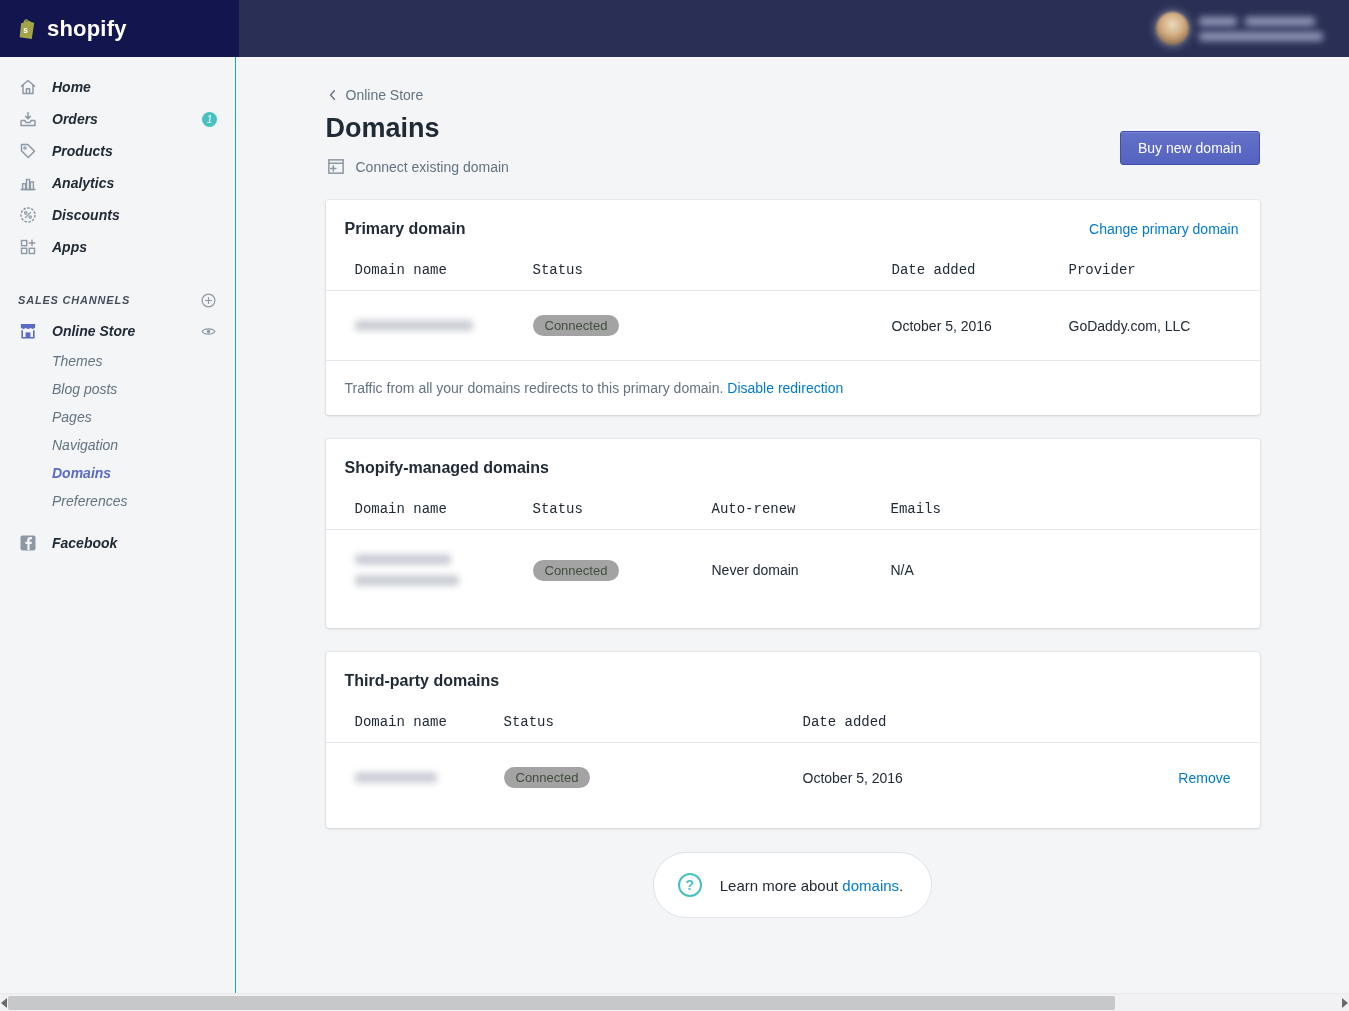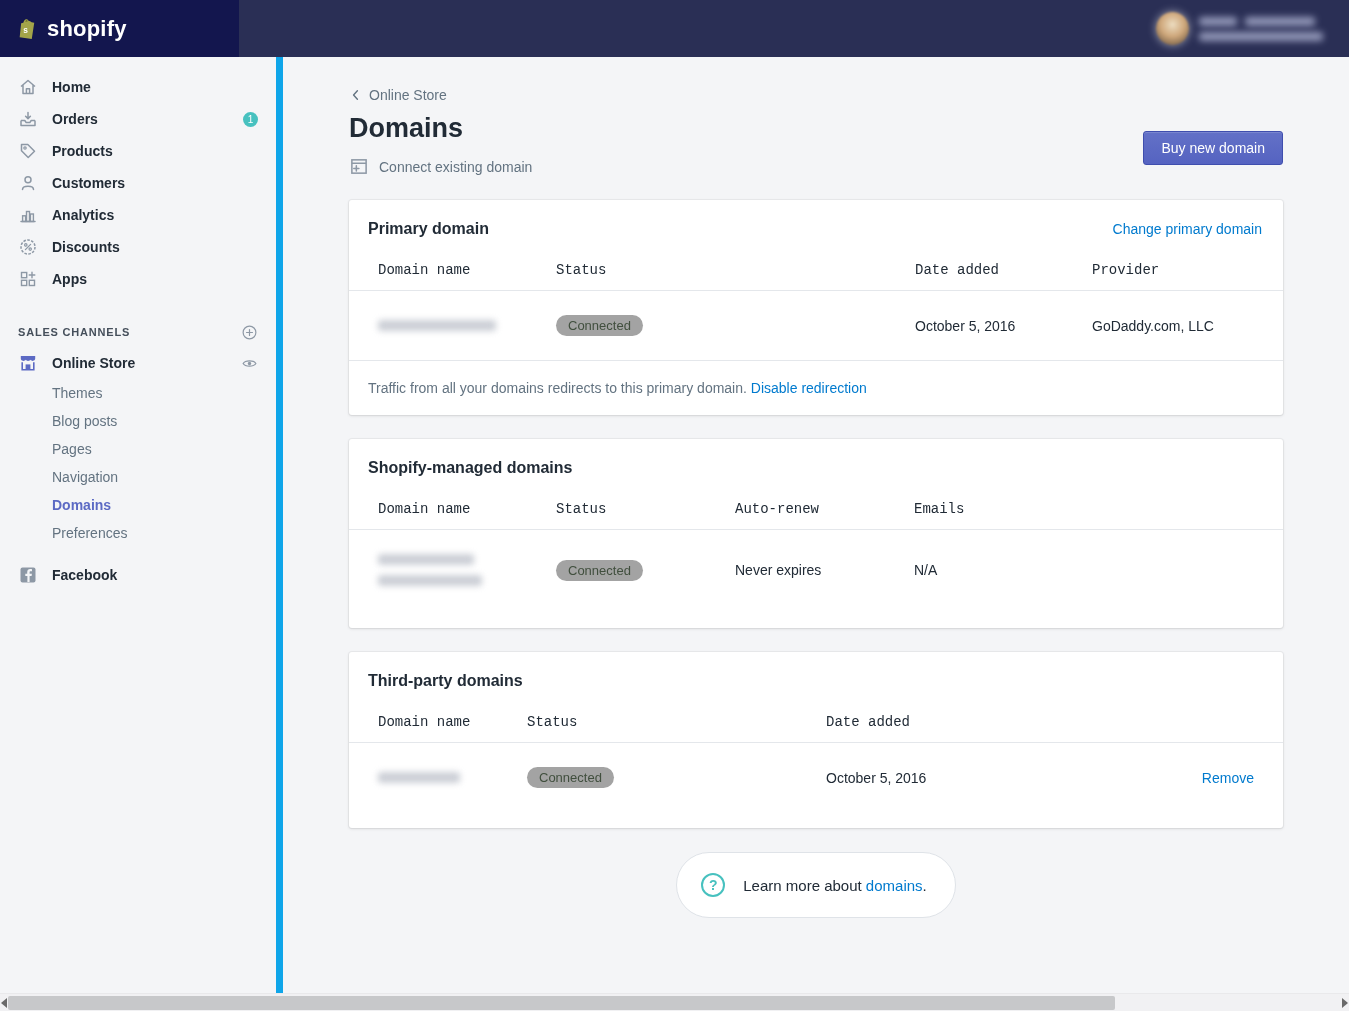--- a/index.html
+++ b/index.html
@@ -12,21 +12,21 @@
   .search-box { margin-left:34px; width:851px; height:30px; background:#3f4569; border-radius:3px; display:flex; align-items:center; padding-left:12px; gap:9px; }
   .search-text { color:#c9cdde; font-size:14px; }
   .user-area { margin-left:auto; margin-right:26px; display:flex; align-items:center; gap:10px; }
   .avatar { width:33px; height:33px; border-radius:50%; background:radial-gradient(circle at 50% 38%, #ecdcc0 0%, #cfa87c 45%, #8a6f52 78%, #6b5a48 100%); filter:blur(1.2px); box-shadow:0 0 8px rgba(255,255,255,.55); }
   .ulines { display:flex; flex-direction:column; gap:6px; }
   .ul-row { display:flex; gap:8px; }
   .ublob { height:9px; border-radius:3px; background:#a6abcb; filter:blur(3.5px); opacity:.85; }
 
   
   .app { display:flex; height:936px; }
-  .sidebar { width:283px; flex-shrink:0; background:#f4f5f7; border-right:7px solid #0ea5e9; padding-top:14px; }
+  .sidebar { width:236px; flex-shrink:0; background:#f4f5f7; border-right:1px solid #0ea5e9; padding-top:14px;font-style:italic; }
   .main { flex:1; background:#f4f5f7; overflow:hidden; }
 
   
   .nav-item { height:32px; display:flex; align-items:center; padding:0 18px; gap:14px; cursor:pointer; }
   .nav-item .lbl { font-size:14px; font-weight:600; color:#212b36; }
   .badge { margin-left:auto; min-width:15px; height:15px; background:#47c1bf; color:#fff; border-radius:50%; font-size:10px; display:flex; align-items:center; justify-content:center; padding:0 3px; }
   .sc-head { margin-top:22px; height:30px; display:flex; align-items:center; padding:0 18px;gap:8px; }
   .sc-label { font-size:11px; font-weight:600; letter-spacing:.8px; color:#454f5b; }
   .sc-add { margin-left:auto; }
   .subnav { padding-left:52px; }
@@ -119,27 +119,20 @@
     </div>
 
     <div class="nav-item">
       <svg class="icon20" viewBox="0 0 20 20">
         <path d="M3.5 3.5 H9.8 L16.5 10.2 L10.2 16.5 L3.5 9.8 Z" fill="none" stroke="#8d98a5" stroke-width="1.5" stroke-linejoin="round"></path>
         <circle cx="7" cy="7" r="1.2" fill="none" stroke="#8d98a5" stroke-width="1.2"></circle>
       </svg>
       <span class="lbl">Products</span>
     </div>
 
-    <div class="nav-item">
-      <svg class="icon20" viewBox="0 0 20 20">
-        <circle cx="10" cy="6.8" r="3" fill="none" stroke="#8d98a5" stroke-width="1.5"></circle>
-        <path d="M4.5 16.5 C4.5 12.2 15.5 12.2 15.5 16.5" fill="none" stroke="#8d98a5" stroke-width="1.5" stroke-linecap="round"></path>
-      </svg>
-      <span class="lbl">Customers</span>
-    </div>
 
     <div class="nav-item">
       <svg class="icon20" viewBox="0 0 20 20">
         <path d="M3 16.5 H17" stroke="#8d98a5" stroke-width="1.5" stroke-linecap="round"></path>
         <rect x="4.6" y="10.8" width="3" height="5.7" fill="none" stroke="#8d98a5" stroke-width="1.4"></rect>
         <rect x="8.5" y="6.5" width="3" height="10" fill="none" stroke="#8d98a5" stroke-width="1.4"></rect>
         <rect x="12.4" y="9" width="3" height="7.5" fill="none" stroke="#8d98a5" stroke-width="1.4"></rect>
       </svg>
       <span class="lbl">Analytics</span>
     </div>
@@ -260,21 +253,21 @@
           <span>Status</span>
           <span>Auto-renew</span>
           <span>Emails</span>
         </div>
         <div class="trow cols-b row-pad-b">
           <div class="redact-2l">
             <div class="redact" style="width:96px"></div>
             <div class="redact" style="width:104px"></div>
           </div>
           <div><span class="status-badge">Connected</span></div>
-          <span>Never expires</span>
+          <span>Never domain</span>
           <span>N/A</span>
         </div>
       </div>
 
       <div class="card">
         <div class="card-hd">
           <h2>Third-party domains</h2>
         </div>
         <div class="thead cols-c">
           <span>Domain name</span>

